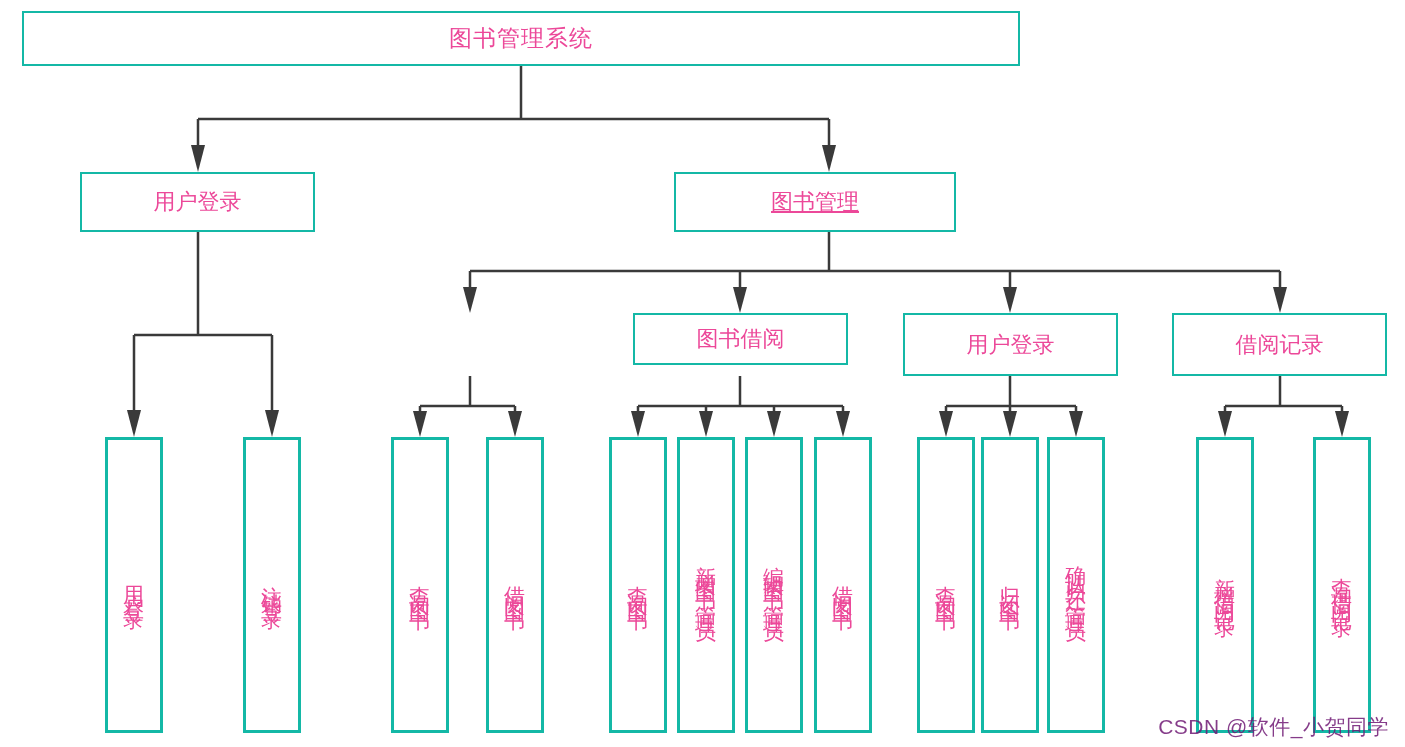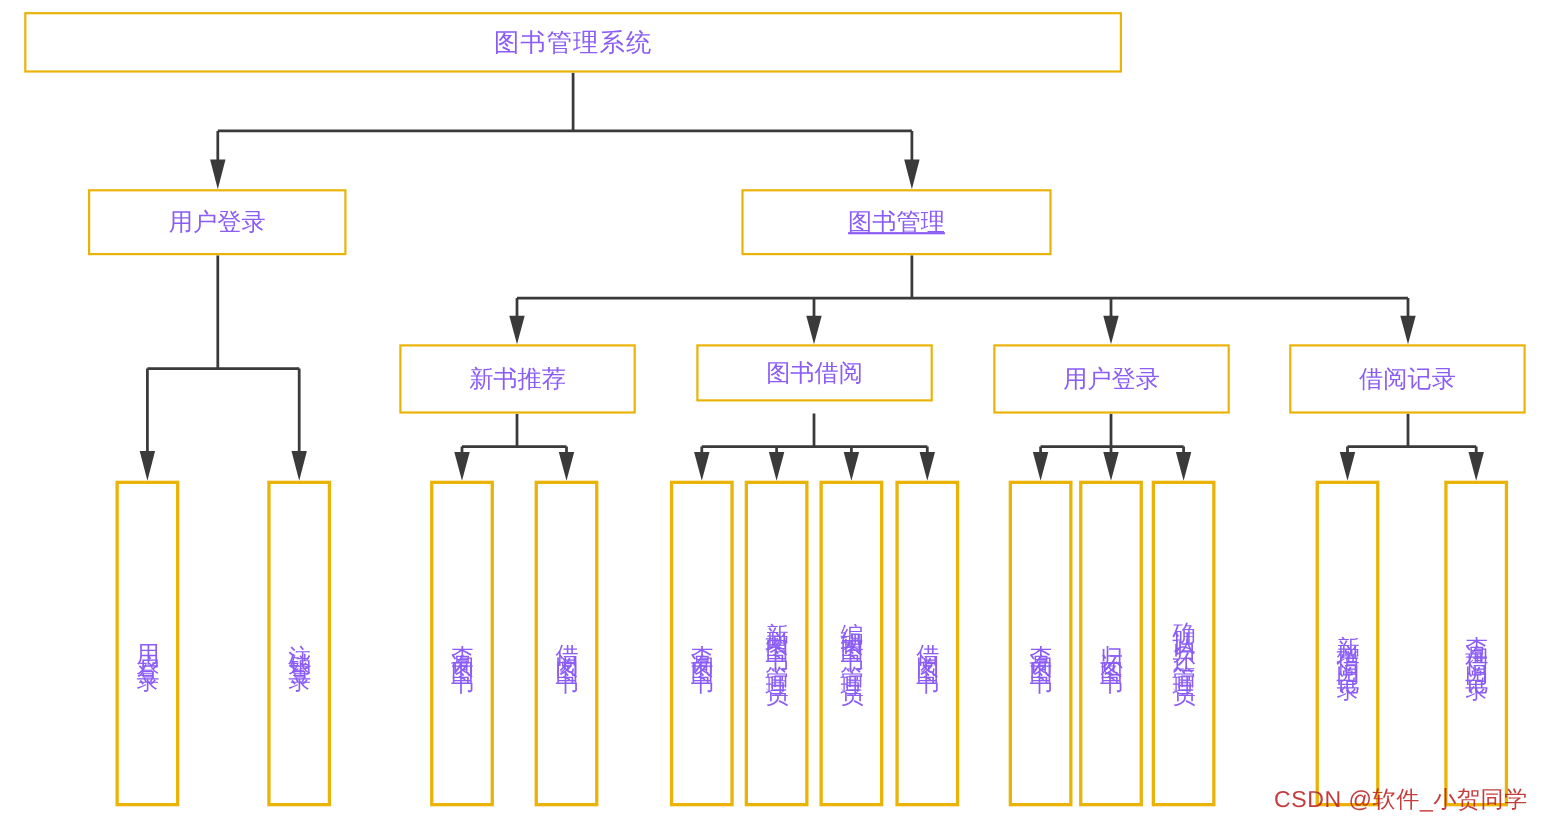--- a/index.html
+++ b/index.html
@@ -13,45 +13,45 @@
   }
   .connectors {
     position: absolute;
     left: 0; top: 0;
     z-index: 0;
   }
   .box {
     position: absolute;
     box-sizing: border-box;
     background: #ffffff;
-    border: 2px solid #eab308;
+    border: 2px solid #14b8a6;
     display: flex;
     align-items: center;
     justify-content: center;
-    color: #8b5cf6;
+    color: #ec4899;
     font-size: 22px;
     z-index: 1;
     white-space: nowrap;
   }
   .root-box { font-size: 23px; letter-spacing: 1px; }
   .leaf {
     border-width: 3px;
     writing-mode: vertical-rl;
     text-orientation: mixed;
     font-size: 21px;
     letter-spacing: 8px;
     line-height: 1;
     white-space: normal;
   }
   .watermark {
     position: absolute;
     right: 16px;
     bottom: 6px;
     font-size: 21px;
-    color: #b91c1c;
+    color: #701a75;
     opacity: 0.85;
     z-index: 3;
     letter-spacing: 0.5px;
   }
 </style>
 </head>
 <body>
 
 <div class="canvas">
 
@@ -97,21 +97,20 @@
       <polygon points="1218,411 1232,411 1225,437"></polygon>
       <polygon points="1335,411 1349,411 1342,437"></polygon>
     </g>
   </svg>
 
   <div class="box root-box" style="left:22px; top:11px; width:998px; height:55px;">图书管理系统</div>
 
   <div class="box" style="left:80px; top:172px; width:235px; height:60px;">用户登录</div>
   <div class="box" style="left:674px; top:172px; width:282px; height:60px;text-decoration:underline;">图书管理</div>
 
-  <div class="box" style="left:363px; top:313px; width:215px; height:63px;">新书推荐</div>
   <div class="box" style="left:633px; top:313px; width:215px; height:52px;">图书借阅</div>
   <div class="box" style="left:903px; top:313px; width:215px; height:63px;">用户登录</div>
   <div class="box" style="left:1172px; top:313px; width:215px; height:63px;">借阅记录</div>
 
   <div class="box leaf" style="left:105px; top:437px; width:58px; height:296px;">用户登录</div>
   <div class="box leaf" style="left:243px; top:437px; width:58px; height:296px;">注销登录</div>
 
   <div class="box leaf" style="left:391px; top:437px; width:58px; height:296px;">查询图书</div>
   <div class="box leaf" style="left:486px; top:437px; width:58px; height:296px;">借阅图书</div>
 

